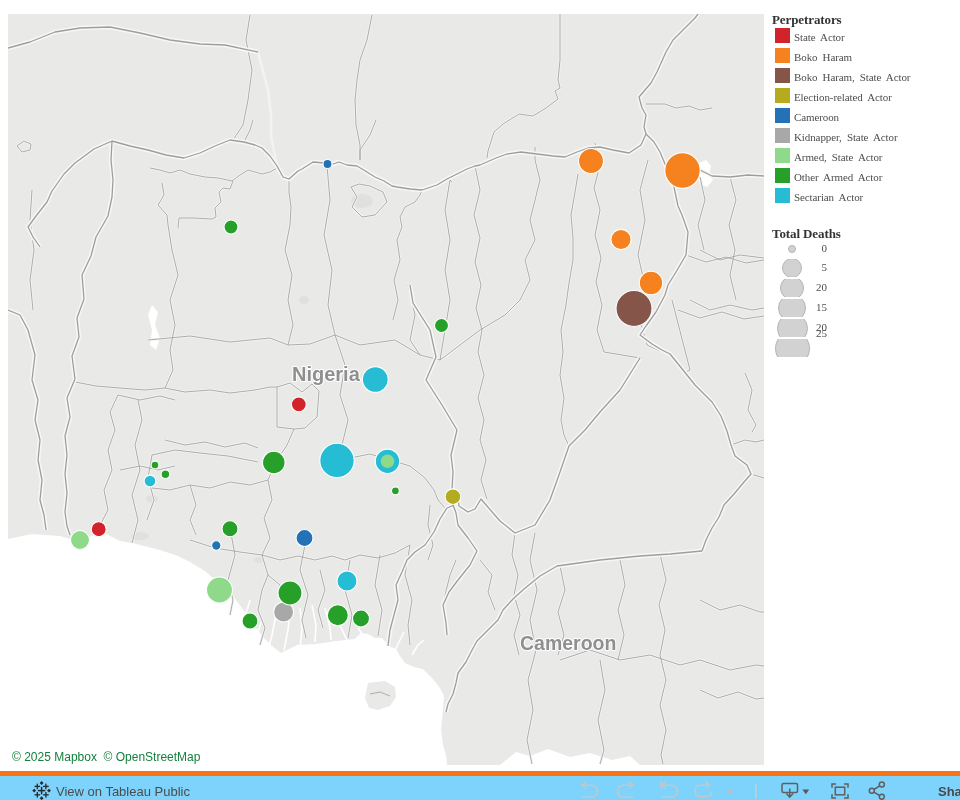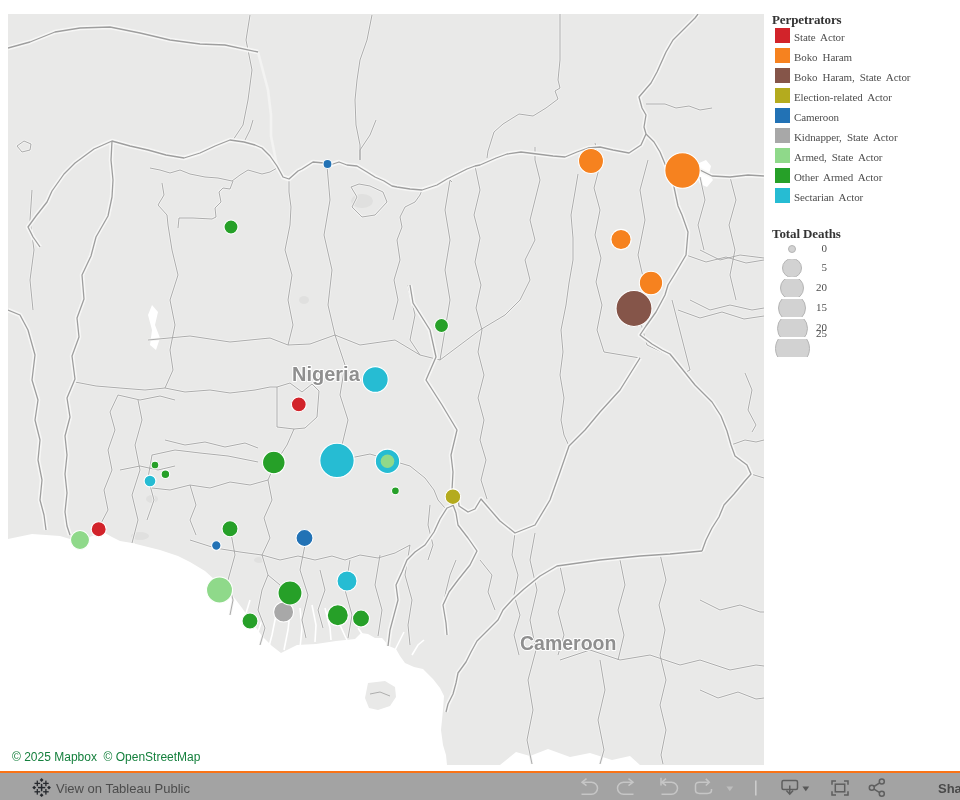--- a/index.html
+++ b/index.html
@@ -6,21 +6,21 @@
   body{font-family:"Liberation Sans",sans-serif;position:relative;}
   #map{position:absolute;left:8px;top:14px;width:756px;height:751px;font-weight:bold;}
   #legend{position:absolute;left:764px;top:0;width:196px;height:765px;background:#fff;font-family:"Liberation Serif",serif;}
   .ltitle{position:absolute;left:8px;font-weight:bold;font-size:13px;color:#343434;letter-spacing:-0.1px;}
   .lrow{position:absolute;left:11px;height:20px;}
   .sw{position:absolute;left:0;top:0px;width:14.5px;height:14.5px;}
   .lt{position:absolute;left:19px;top:2.5px;font-size:11px;line-height:12px;color:#4e4e4e;white-space:nowrap;word-spacing:2.5px;letter-spacing:-0.1px;}
   .srow{position:absolute;left:0;width:50px;height:18px;overflow:hidden;}
   .sc{position:absolute;background:#d2d2d2;border:1px solid #b5b5b5;border-radius:50%;box-sizing:border-box;}
   .sl{position:absolute;left:0;width:63px;font-size:11px;color:#4e4e4e;text-align:right;}
-  #toolbar{position:absolute;left:0;top:771px;width:960px;height:29px;background:#a3a3a3;border-top:2px solid #f97316;box-sizing:border-box;}
+  #toolbar{position:absolute;left:0;top:771px;width:960px;height:29px;background:#7dd3fc;border-top:5px solid #f97316;box-sizing:border-box;}
   #attrib{position:absolute;left:8px;top:749px;height:16px;background:rgba(255,255,255,.55);
           font-size:12px;color:#15803d;padding:0 6px 0 4px;line-height:16px;white-space:nowrap;}
   .tbtxt{position:absolute;top:7.5px;font-size:13px;color:#4c4c4c;}
 </style>
 </head>
 <body>
 <div id="map">
 <svg width="756" height="751" viewBox="8 14 756 751" xmlns="http://www.w3.org/2000/svg">
   <rect x="8" y="14" width="756" height="751" fill="#e9e9e8"></rect>
 

